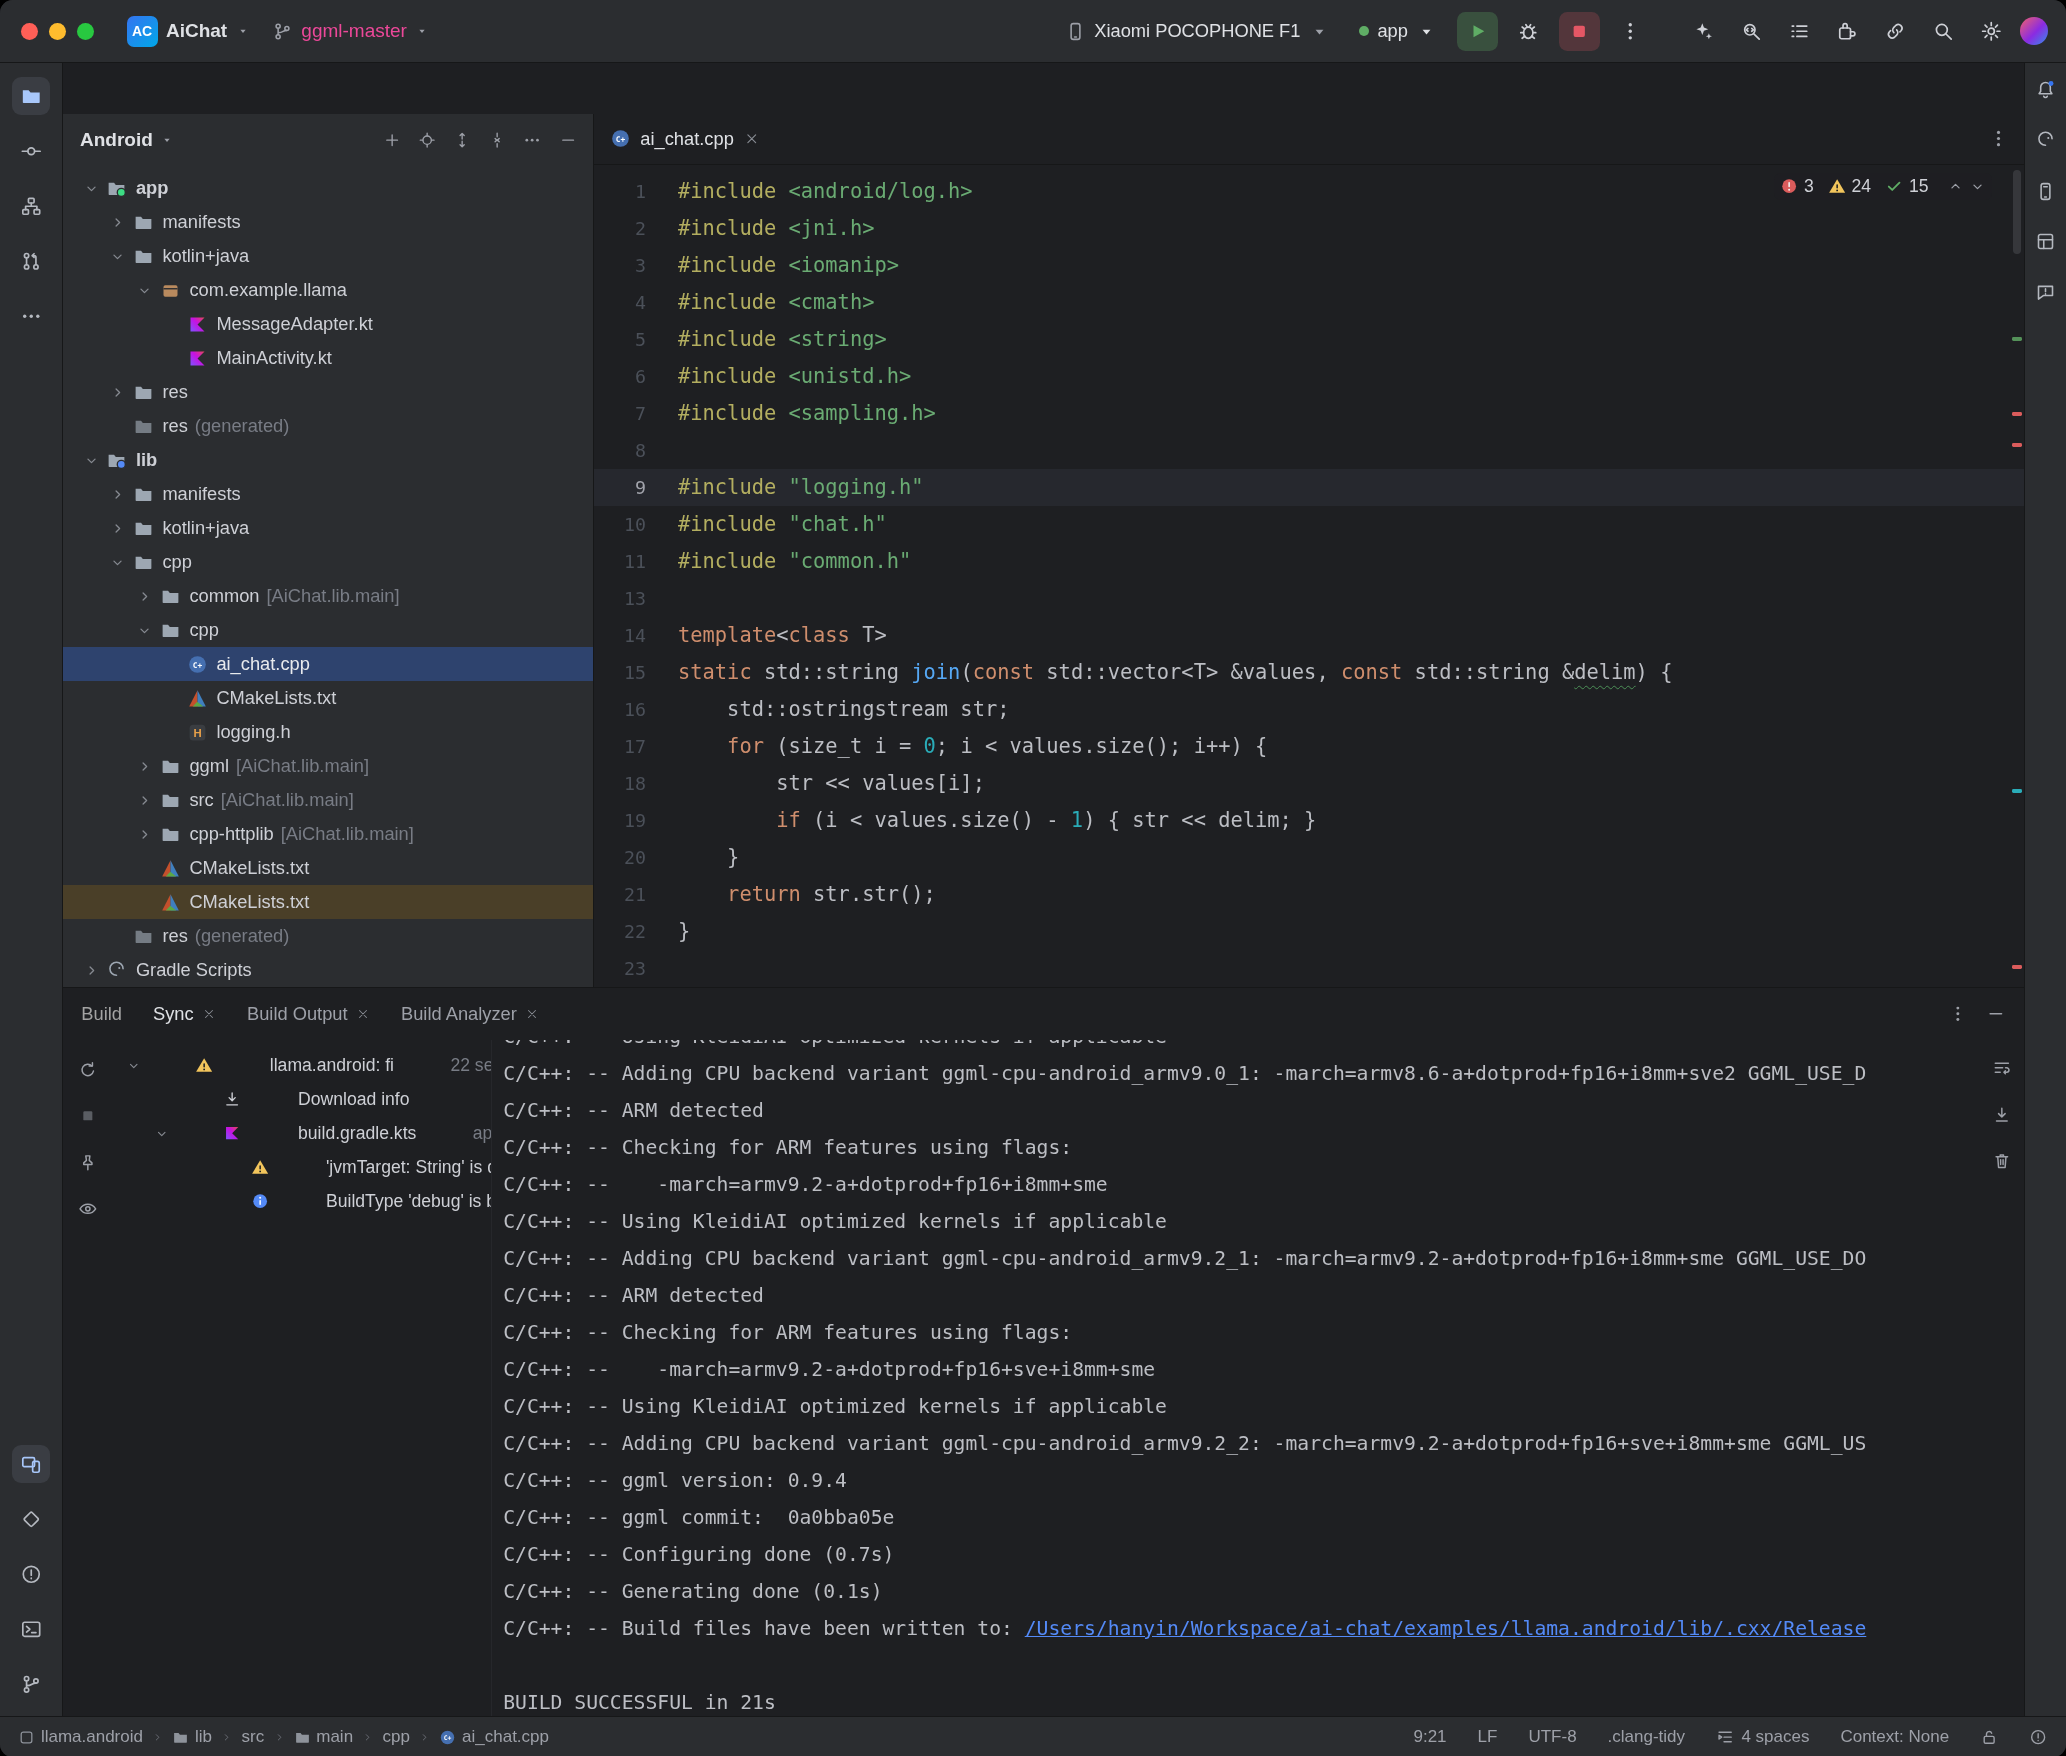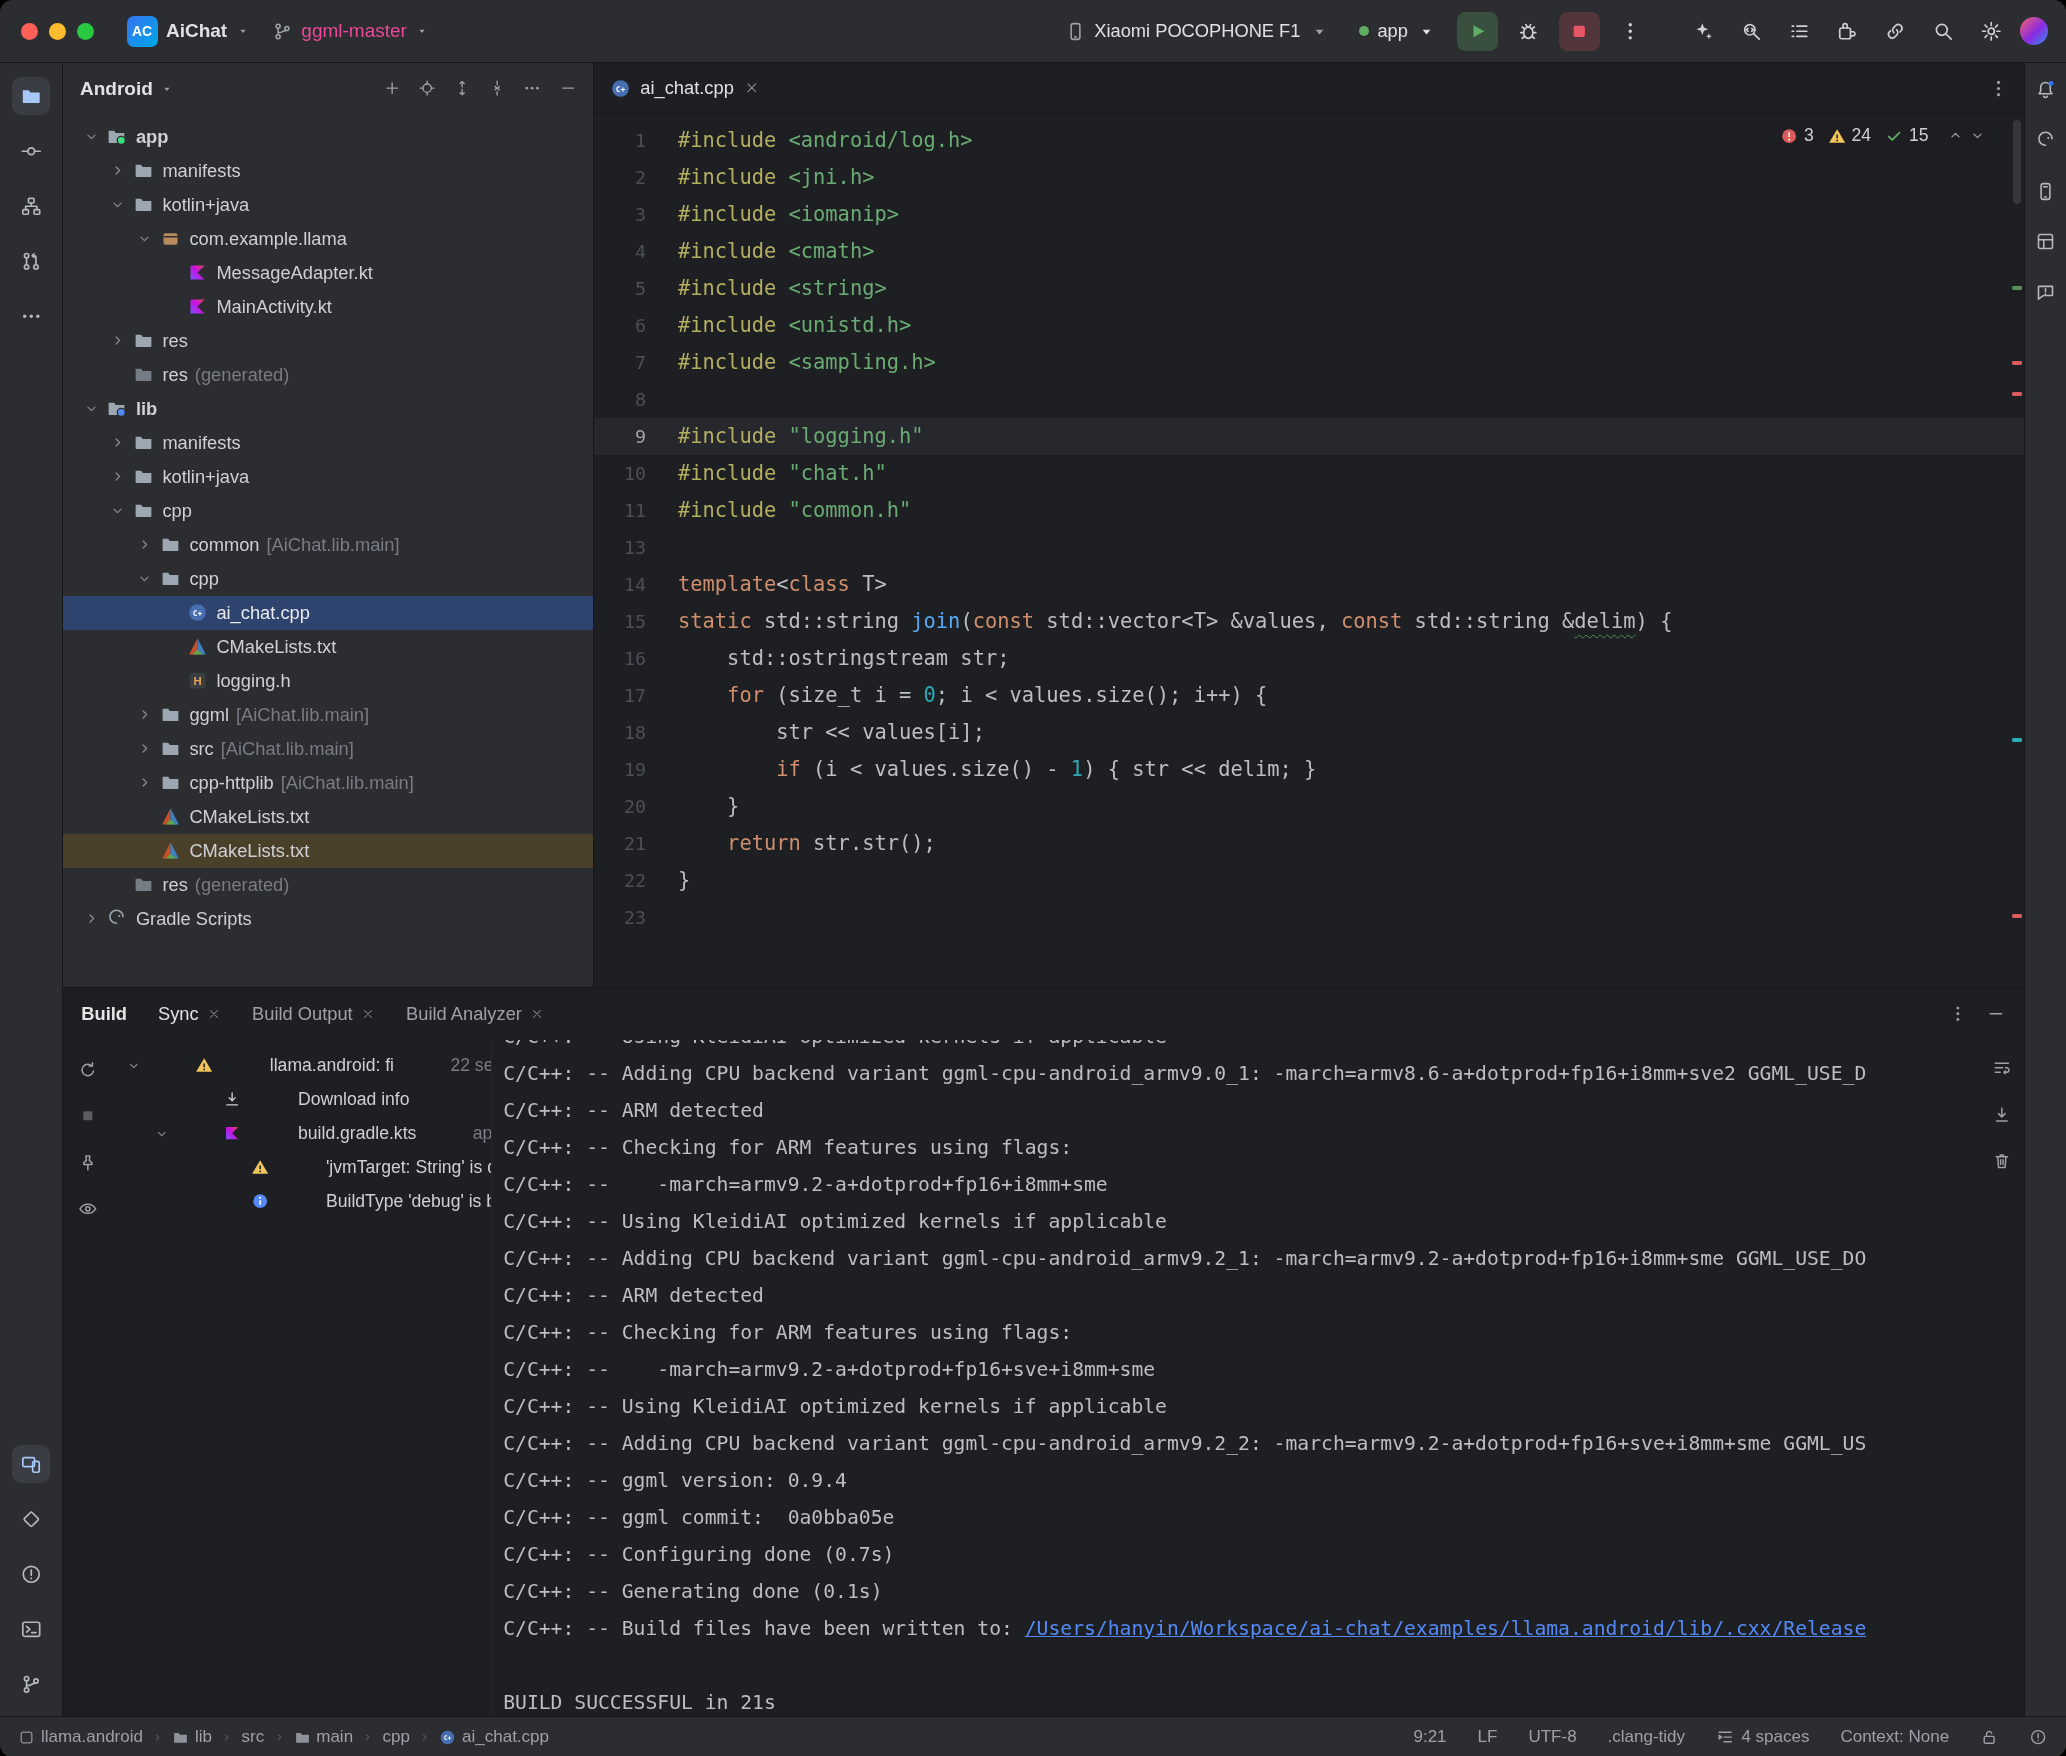--- a/index.html
+++ b/index.html
@@ -36,21 +36,21 @@
   .strip.left{border-right:1.4px solid #161718;}
   .strip.right{width:42px;border-left:1.4px solid #161718;padding-top:11.2px;gap:19.7px;}
   .strip .ibtn{width:38px;height:38px;border-radius:9.1px;display:grid;place-items:center;color:#B4B8BF;}
   .strip.right .ibtn{width:31px;height:31px;}
   .strip .ibtn .icon{width:22.5px;height:22.5px;}
   .strip.right .ibtn .icon{width:21px;height:21px;}
   .strip .ibtn.active{background:#3a3d43;color:#A8C7FA;}
   .strip .spacer{margin-top:auto;}
 
   .center{flex:1;display:flex;flex-direction:column;min-width:0;}
-  .top-row{height:924px;display:flex;min-height:0;flex:none;}
+  .top-row{height:924px;display:flex;min-height:0;flex:none;align-items:flex-end;}
 
   
   .project{width:531px;background:#2b2d30;border-right:1.4px solid #161718;display:flex;flex-direction:column;flex:none;}
   .p-header{height:51px;display:flex;align-items:center;padding:0 9.8px 0 17px;flex:none;}
   .p-title{display:flex;align-items:center;gap:7px;font-size:19px;font-weight:600;color:#DFE1E5;}
   .p-title .caret{width:14px;height:14px;color:#9DA0A8;}
   .p-actions{margin-left:auto;display:flex;align-items:center;gap:4.2px;}
   .p-actions .ibtn{width:31px;height:31px;border-radius:7px;display:grid;place-items:center;color:#9DA0A8;}
   .p-actions .ibtn .icon{width:18.3px;height:18.3px;}
   .tree{flex:1;overflow:hidden;padding-top:5.6px;font-size:18.3px;color:#CED0D6;}
@@ -87,21 +87,21 @@
   .insp-item .icon{width:18.3px;height:18.3px;}
   .insp-nav{display:flex;align-items:center;gap:5.6px;color:#9DA0A8;margin-left:4.2px;}
   .insp-nav .icon{width:17px;height:17px;}
   .stripe{position:absolute;top:0;right:1.4px;width:12.7px;bottom:0;}
   .stripe .thumb{position:absolute;right:1.4px;top:5.6px;width:8.4px;height:84px;border-radius:4.2px;background:#43454A;opacity:.65;}
   .stripe .mark{position:absolute;right:0.7px;width:9.8px;height:4.2px;border-radius:1.4px;}
 
   
   .build{flex:1;border-top:1.4px solid #161718;display:flex;flex-direction:column;min-height:0;background:#1e1f22;}
   .b-tabs{height:52px;display:flex;align-items:center;padding:0 18.3px;gap:31px;flex:none;font-size:18.3px;}
-  .b-title{font-weight:700;color:#e5e5e5;}
+  .b-title{font-weight:400;color:#a3a3a3;}
   .b-tab{display:flex;align-items:center;gap:8.4px;color:#9DA0A8;}
   .b-tab.active{color:#DFE1E5;}
   .b-tab .close{width:14px;height:14px;color:#868A91;}
   .b-tabs-right{margin-left:auto;display:flex;align-items:center;gap:18.3px;color:#9DA0A8;}
   .b-tabs-right .icon{width:19.7px;height:19.7px;}
   .b-content{flex:1;display:flex;min-height:0;}
   .b-toolbar{width:49px;display:flex;flex-direction:column;align-items:center;gap:15.5px;padding-top:14px;flex:none;color:#9DA0A8;}
   .b-toolbar .ibtn{width:31px;height:31px;display:grid;place-items:center;border-radius:7px;}
   .b-toolbar .ibtn .icon{width:19.7px;height:19.7px;}
   .b-toolbar .ibtn.disabled{color:#5A5D63;}

